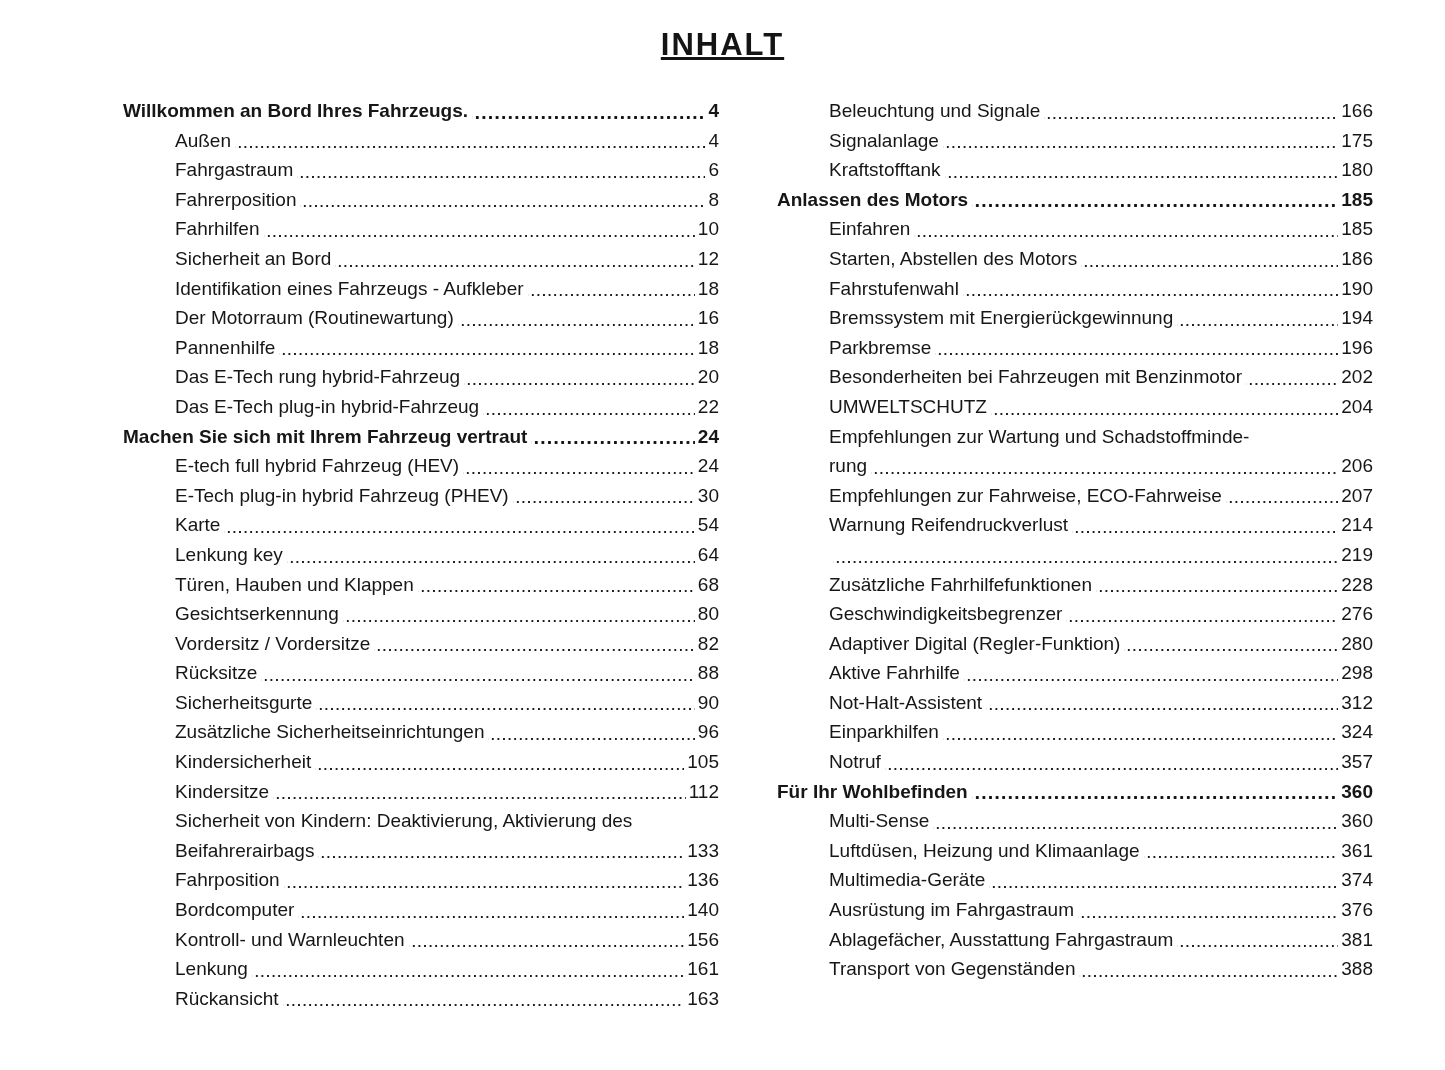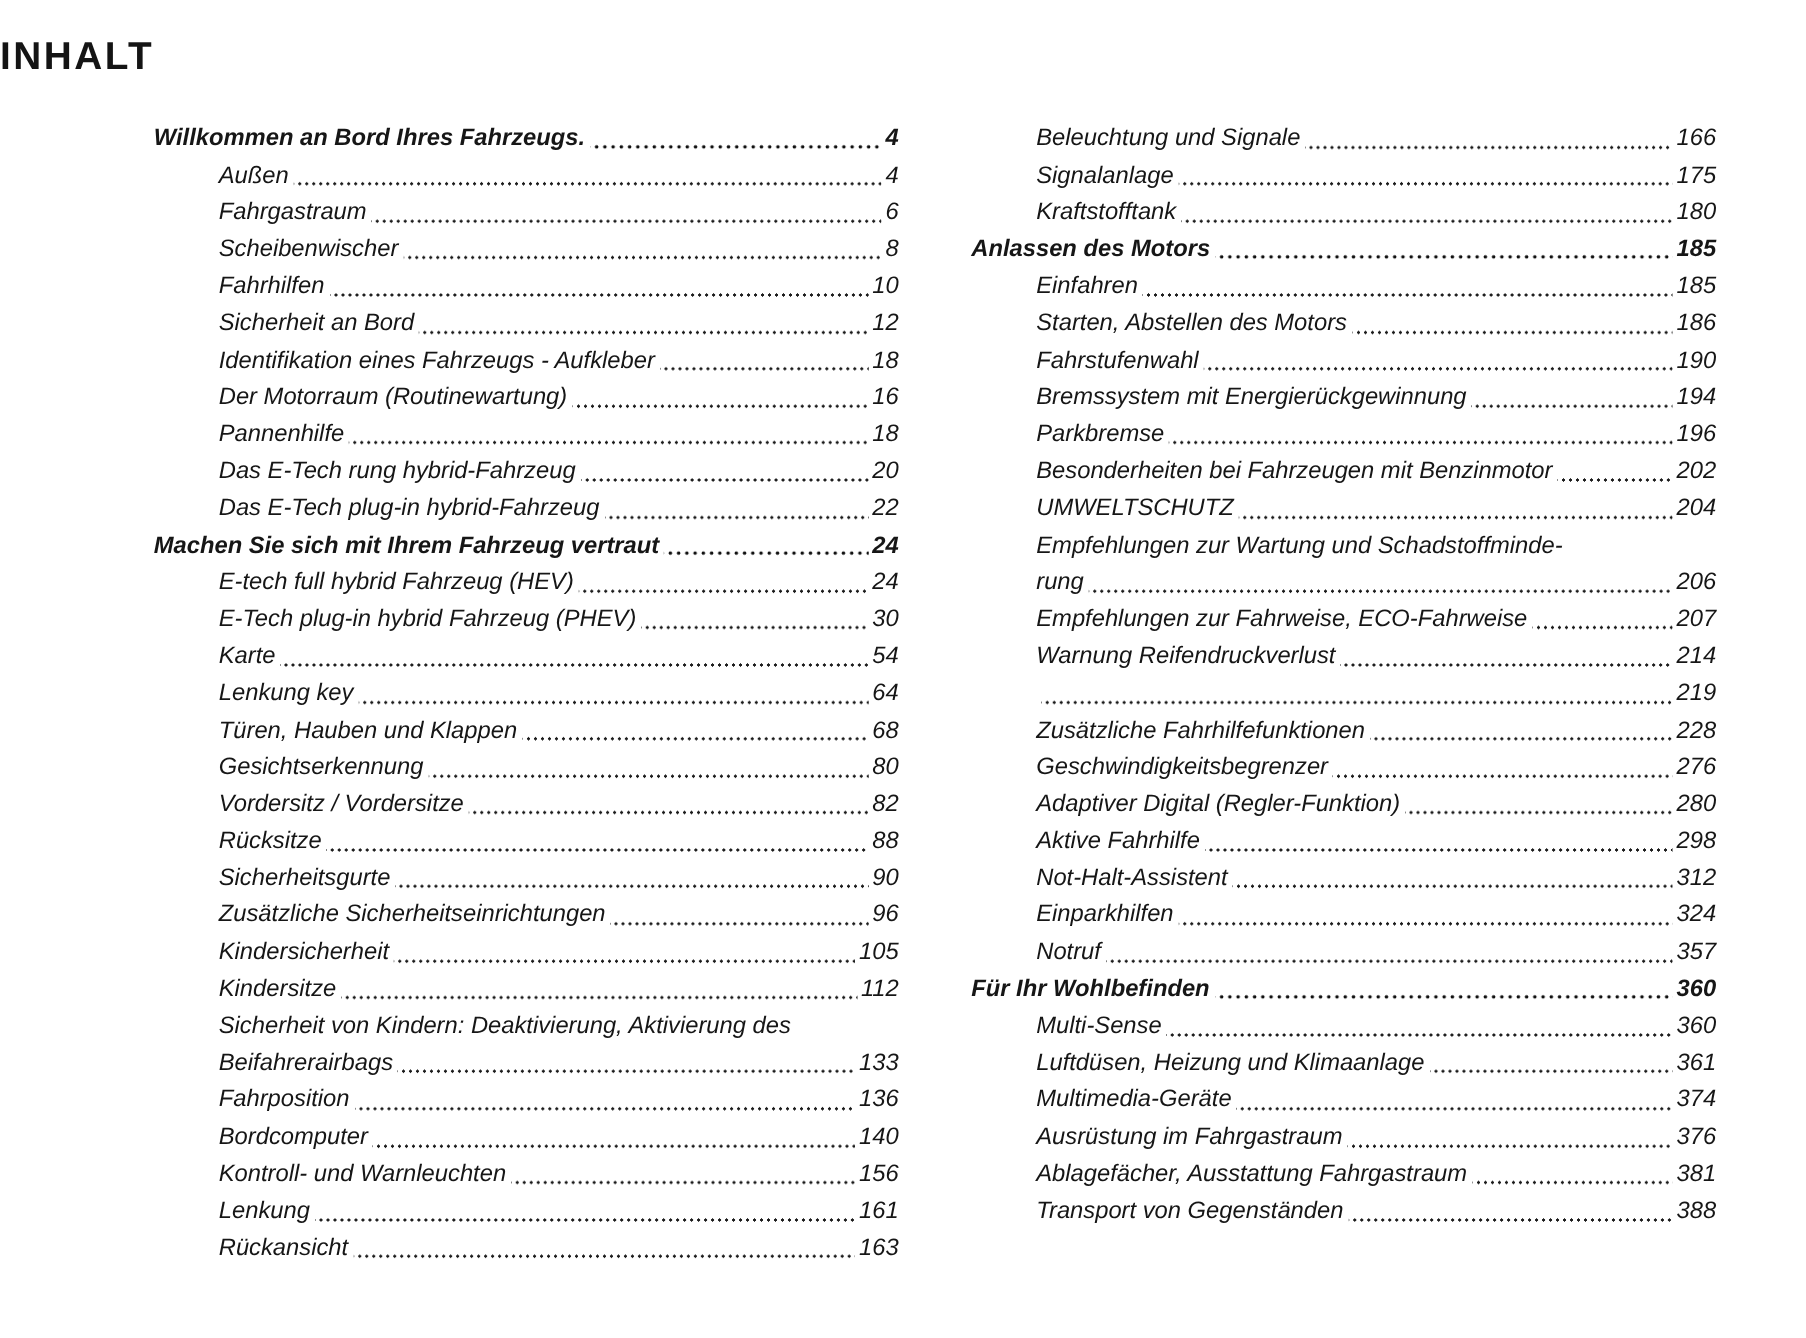--- a/index.html
+++ b/index.html
@@ -5,31 +5,31 @@
   html, body { margin: 0; padding: 0; }
   body {
     width: 1445px; height: 1070px;
     background: #ffffff;
     color: #161616;
     font-family: "Liberation Sans", sans-serif;
     overflow: hidden;
   }
   .title {
     margin: 27px 0 0 0;
-    text-align: left;
+    text-align: center;
     font-size: 31px;
     font-weight: 700;
     letter-spacing: 2px;
     color: #141414;
+    text-decoration: underline;
   }
   .columns {
     display: flex;
     gap: 58px;
     padding: 33px 72px 0 123px;
-    font-style: italic;
   }
   .column {
     flex: 1 1 0;
     min-width: 0;
     font-size: 19px;
     line-height: 29.6px;
   }
   .row { display: flex; align-items: stretch; }
   .row .label { white-space: nowrap; }
   .row .page-num { white-space: nowrap; }
@@ -67,21 +67,21 @@
         <span class="label">Außen</span>
         <span class="dots"></span>
         <span class="page-num">4</span>
       </div>
       <div class="row item">
         <span class="label">Fahrgastraum</span>
         <span class="dots"></span>
         <span class="page-num">6</span>
       </div>
       <div class="row item">
-        <span class="label">Scheibenwischer</span>
+        <span class="label">Fahrerposition</span>
         <span class="dots"></span>
         <span class="page-num">8</span>
       </div>
       <div class="row item">
         <span class="label">Fahrhilfen</span>
         <span class="dots"></span>
         <span class="page-num">10</span>
       </div>
       <div class="row item">
         <span class="label">Sicherheit an Bord</span>

